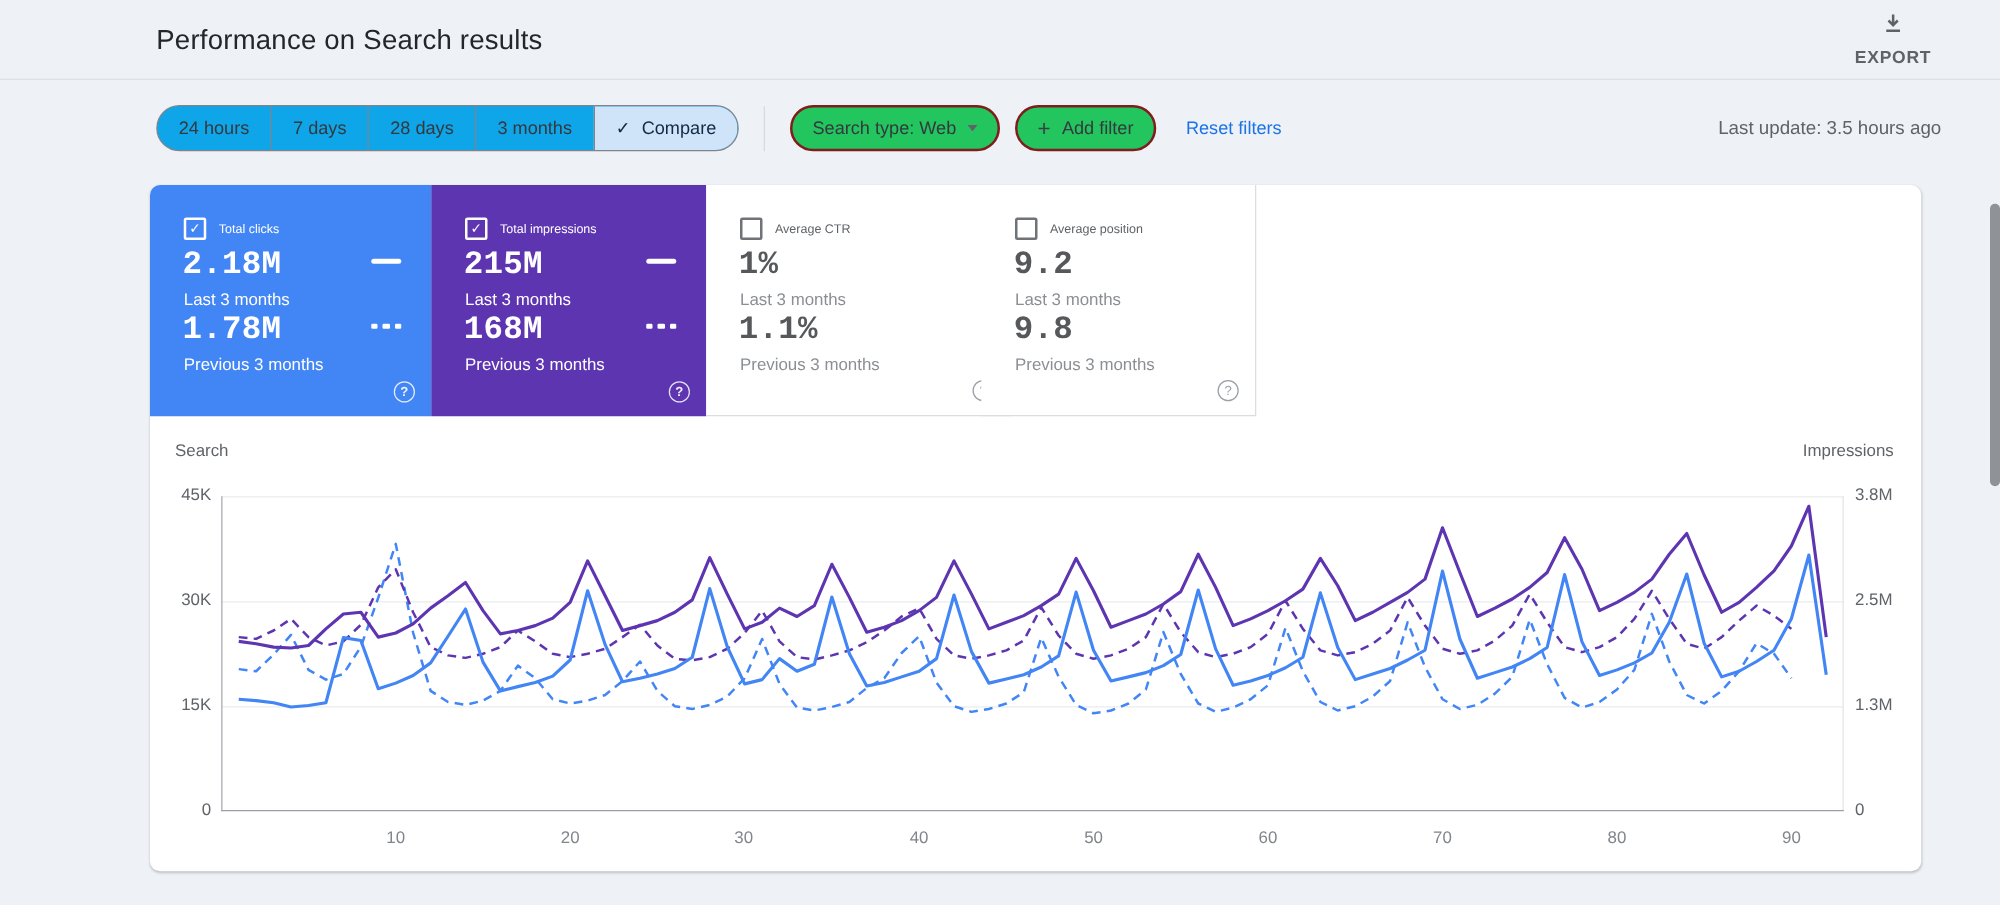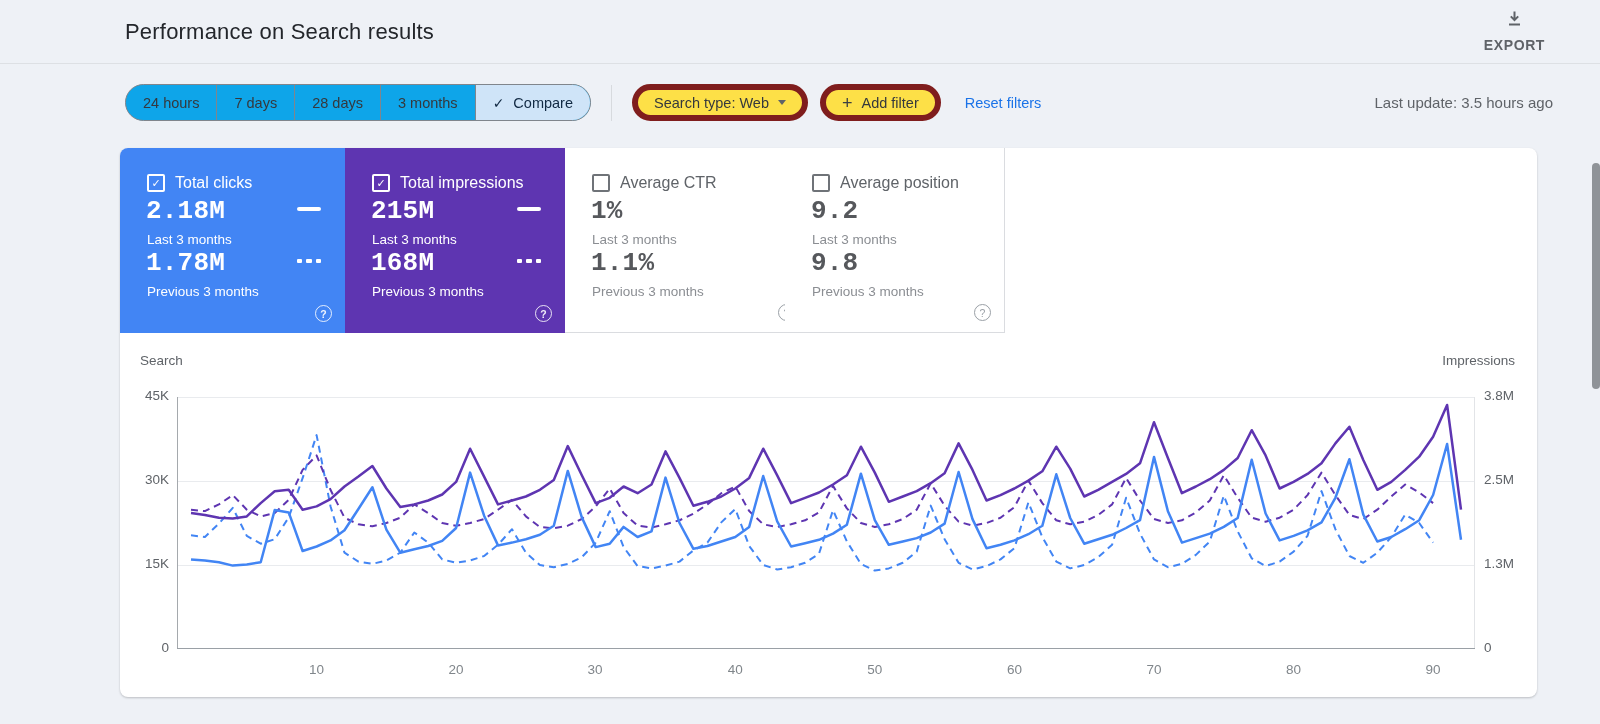--- a/index.html
+++ b/index.html
@@ -15,41 +15,41 @@
     color:#5f6368;font-family:inherit;font-size:14px;font-weight:700;letter-spacing:.6px;padding:6px 8px;flex-direction:column;}
   .divider{position:absolute;left:0;right:0;top:63px;height:1px;background:#dde0e4;}
 
   .filter-row{position:absolute;left:125px;right:47px;top:84px;height:37px;display:flex;align-items:center;}
   .range-group{display:flex;align-items:stretch;height:37px;border:1px solid #80858c;border-radius:19px;overflow:hidden;background:#0ea5e9;box-sizing:border-box;}
   .seg{border:none;border-left:1px solid #80858c;background:transparent;padding:0 17px;font-family:inherit;font-size:14.5px;color:#35383d;cursor:pointer;display:flex;align-items:center;gap:9px;}
   .seg:first-child{border-left:none;}
   .seg.compare{background:#cfe4f8;color:#122a44;font-weight:500;}
   .seg .chkmark{font-size:14px;font-weight:700;color:#122a44;}
   .vsep{width:1px;height:36px;background:#d7dade;margin:0 20px;}
-  .chip{height:37px;box-sizing:border-box;border:6px solid #7f1d1d;border-radius:19px;background:#fde047;
+  .chip{height:37px;box-sizing:border-box;border:2px solid #7f1d1d;border-radius:19px;background:#22c55e;
     display:flex;align-items:center;gap:9px;padding:0 16px;font-family:inherit;font-size:14.5px;color:#35383d;cursor:pointer;}
   .chip + .chip{margin-left:12px;}
   .caret{width:0;height:0;border-left:4.5px solid transparent;border-right:4.5px solid transparent;border-top:5.5px solid #5f6368;display:inline-block;}
   .plus{font-size:18px;line-height:1;color:#3c4043;font-weight:400;}
   .reset-link{margin-left:24px;color:#1a73e8;font-size:14.5px;font-weight:500;cursor:pointer;text-decoration:none;}
   .last-update{margin-left:auto;color:#5f6368;font-size:15px;}
 
   .card{position:absolute;left:120px;top:148px;width:1417px;height:549px;background:#fff;border-radius:8px;
     box-shadow:0 1px 2px rgba(0,0,0,.14),0 1px 3px rgba(0,0,0,.08);}
   .metric-card{position:absolute;top:0;height:185px;box-sizing:border-box;cursor:pointer;}
   .metric-card.m0{left:0;width:225px;border-top-left-radius:8px;}
   .metric-card.m1{left:225px;width:220px;}
   .metric-card.m2{left:445px;width:244px;}
   .metric-card.m3{left:665px;width:220px;}
   .metric-card.plain{border-right:1px solid #dadce0;border-bottom:1px solid #dadce0;background:#fff;}
   .cb-row{position:absolute;left:27px;top:26px;display:flex;align-items:center;gap:10px;}
   .cb{width:14px;height:14px;border:2px solid #fff;border-radius:2px;display:flex;align-items:center;justify-content:center;flex:none;}
   .plain .cb{border-color:#6f7378;}
   .chk{color:#fff;font-size:11px;font-weight:700;line-height:1;}
-  .m-label{font-size:16px;color:#fff;}
+  .m-label{font-size:10px;color:#fff;}
   .plain .m-label{color:#5f6368;}
   .m-val{position:absolute;left:26px;font-size:26px;font-weight:700;color:#fff;letter-spacing:.2px;font-family:Liberation Mono, monospace;}
   .m-cap{position:absolute;left:27px;font-size:13.5px;color:#fff;}
   .plain .m-val{color:#56585c;}
   .plain .m-cap{color:#8b8e93;}
   .v1{top:48px;} .c1{top:84px;} .v2{top:100px;} .c2:{top:136px;} .c2{top:136px;}
   .dash{position:absolute;right:24px;}
   .dash.solid{top:59px;width:24px;height:4px;background:#fff;border-radius:2px;}
   .dash.dashed{top:111px;display:flex;gap:4px;}
   .dash.dashed i{width:5.5px;height:4px;background:#fff;border-radius:1px;}

